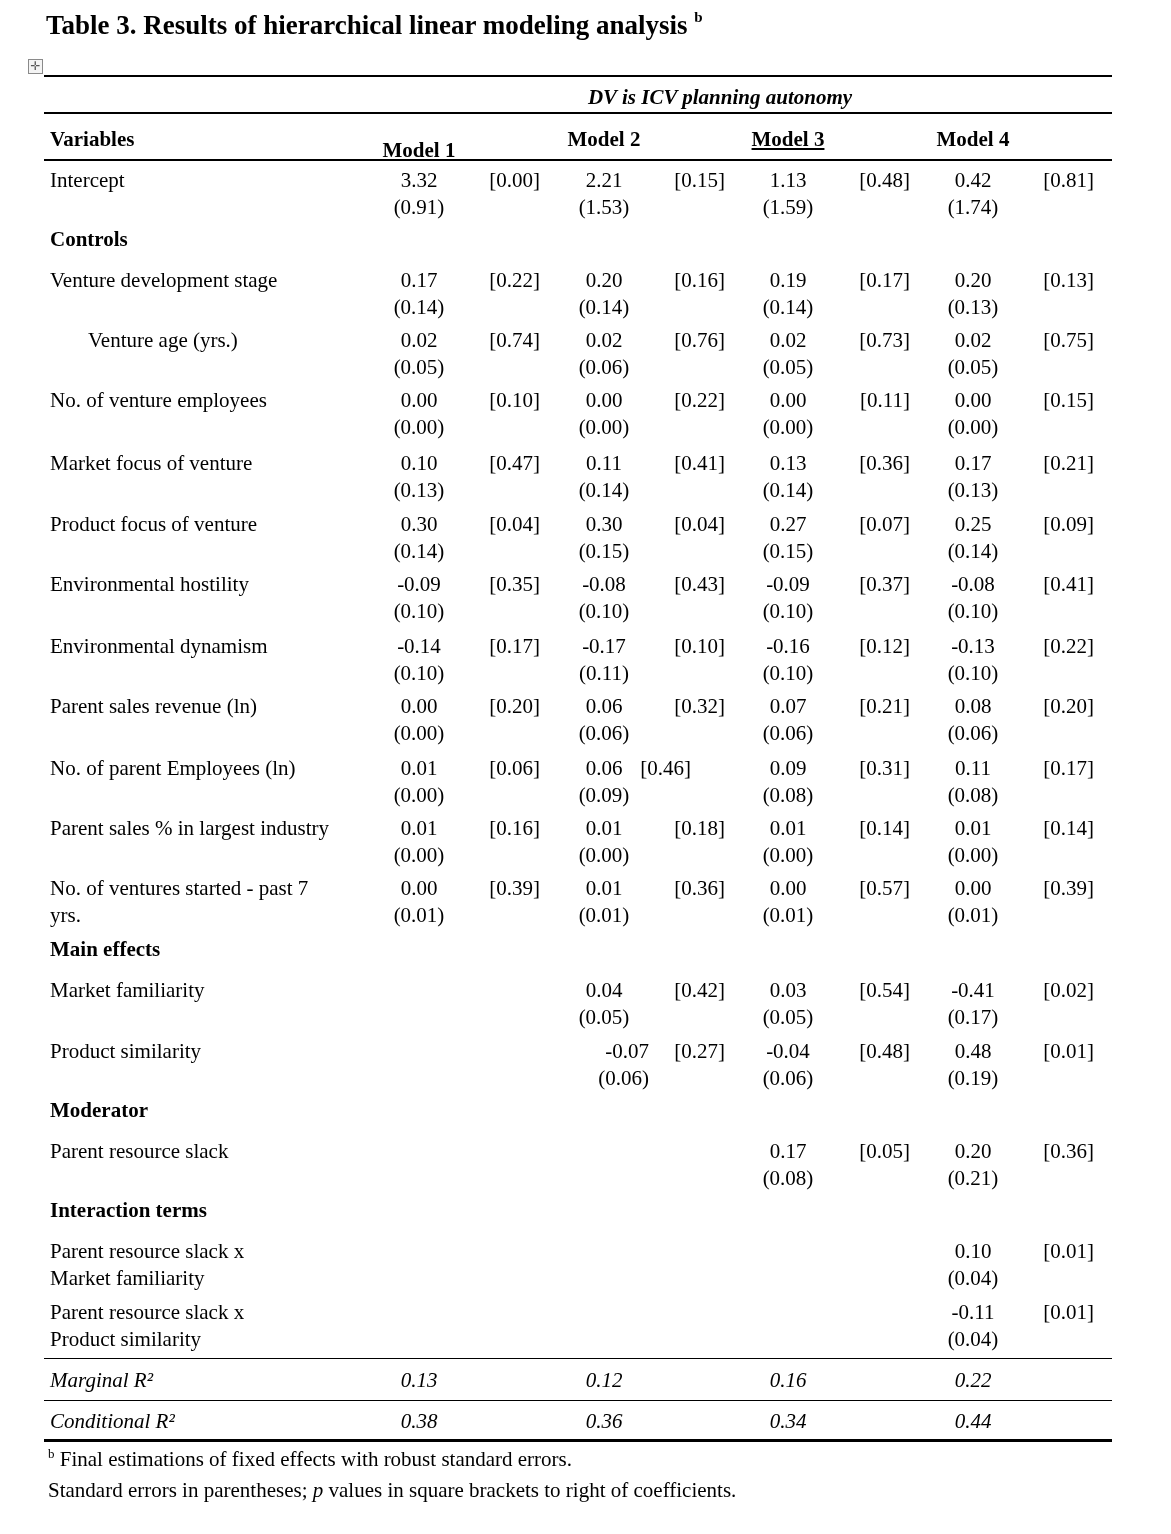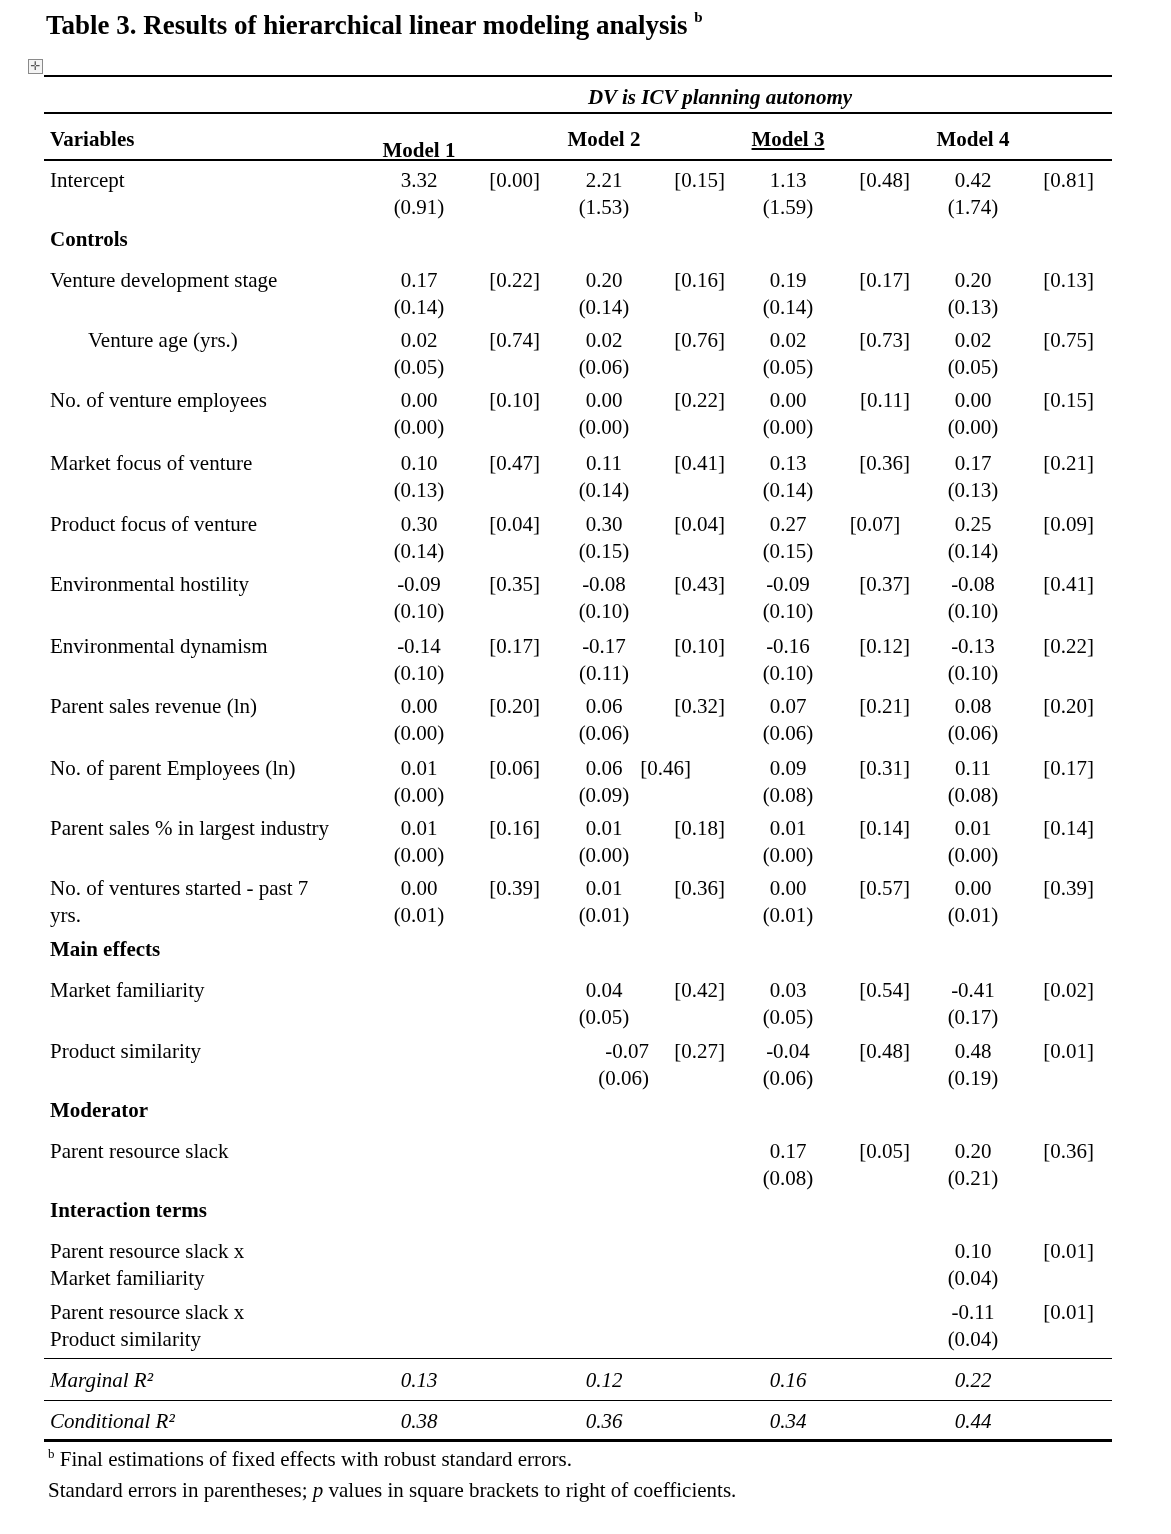--- a/index.html
+++ b/index.html
@@ -176,21 +176,21 @@
       <div class="pv" style="left: 470px;">[0.04]</div>
       <div class="cell" style="left: 559px;">
         <div>0.30</div>
         <div>(0.15)</div>
       </div>
       <div class="pv" style="left: 655px;">[0.04]</div>
       <div class="cell" style="left: 743px;">
         <div>0.27</div>
         <div>(0.15)</div>
       </div>
-      <div class="pv" style="left: 840px; text-align: center;">[0.07]</div>
+      <div class="pv" style="left: 840px;">[0.07]</div>
       <div class="cell" style="left: 928px;">
         <div>0.25</div>
         <div>(0.14)</div>
       </div>
       <div class="pv" style="left: 1024px;">[0.09]</div>
     </div>
     <div class="row" style="top: 571px; left: 0px;">
       <div class="lbl" style="left: 50px;">
         <div>Environmental hostility</div>
       </div>

